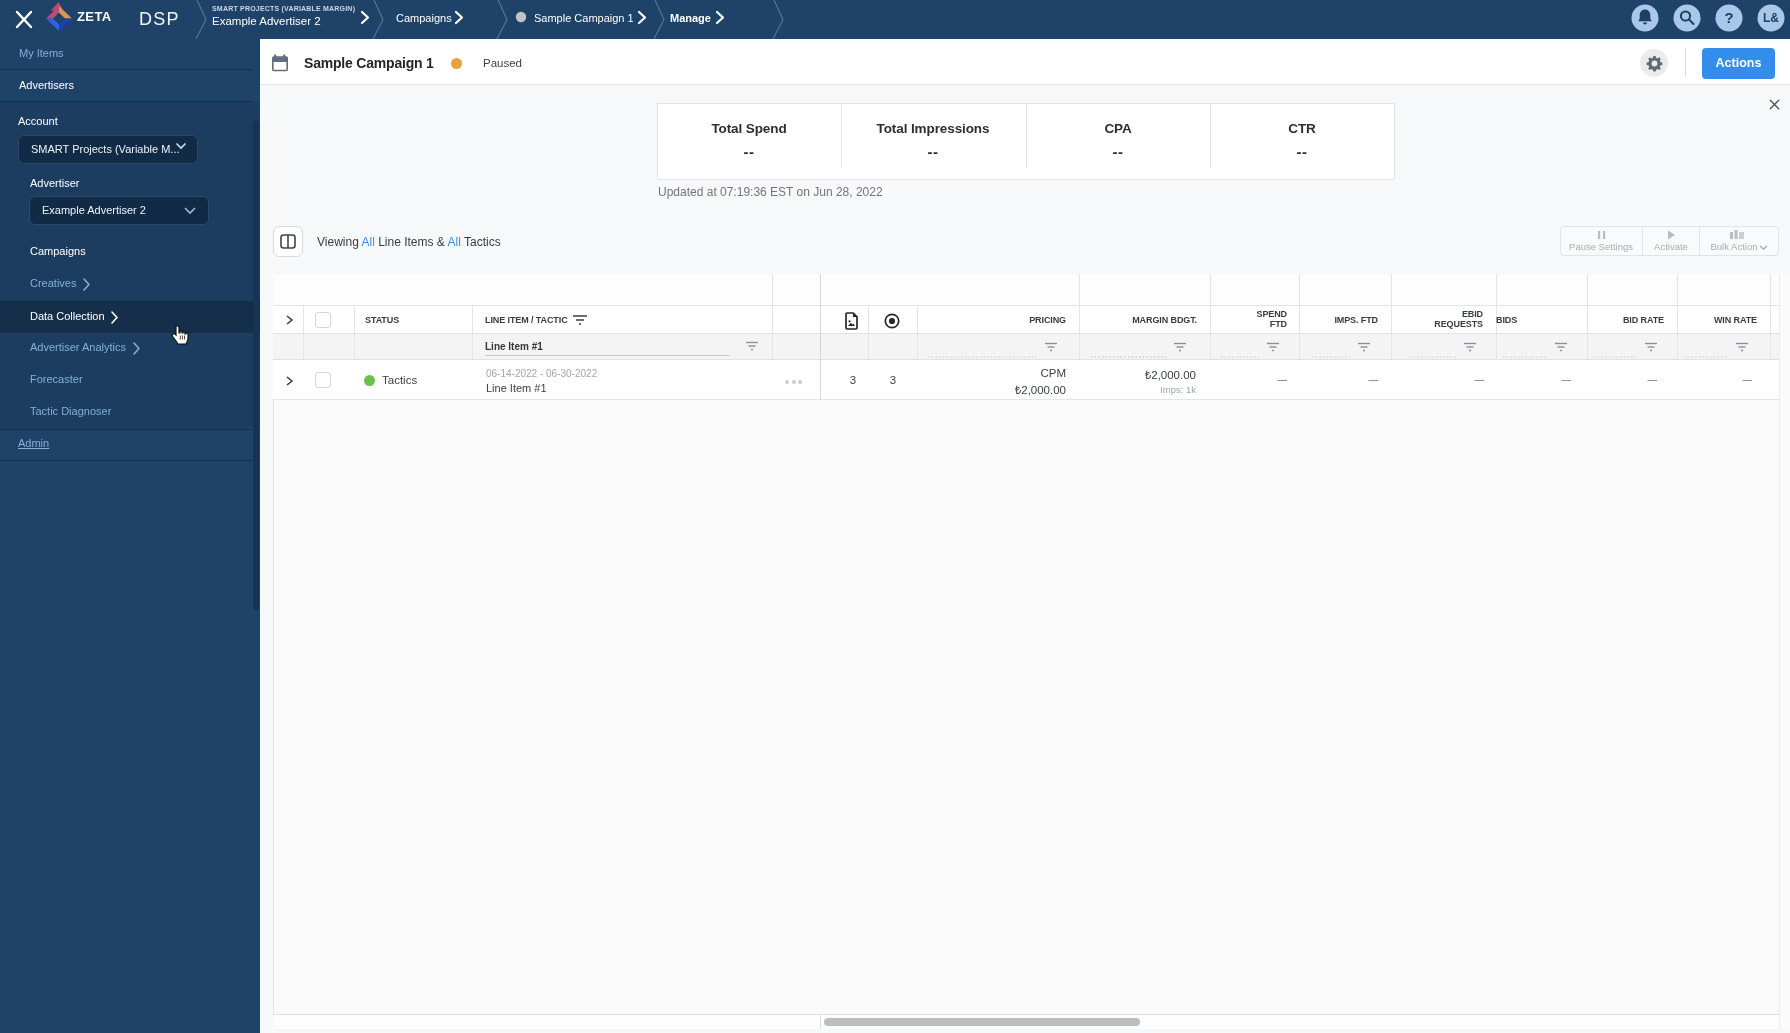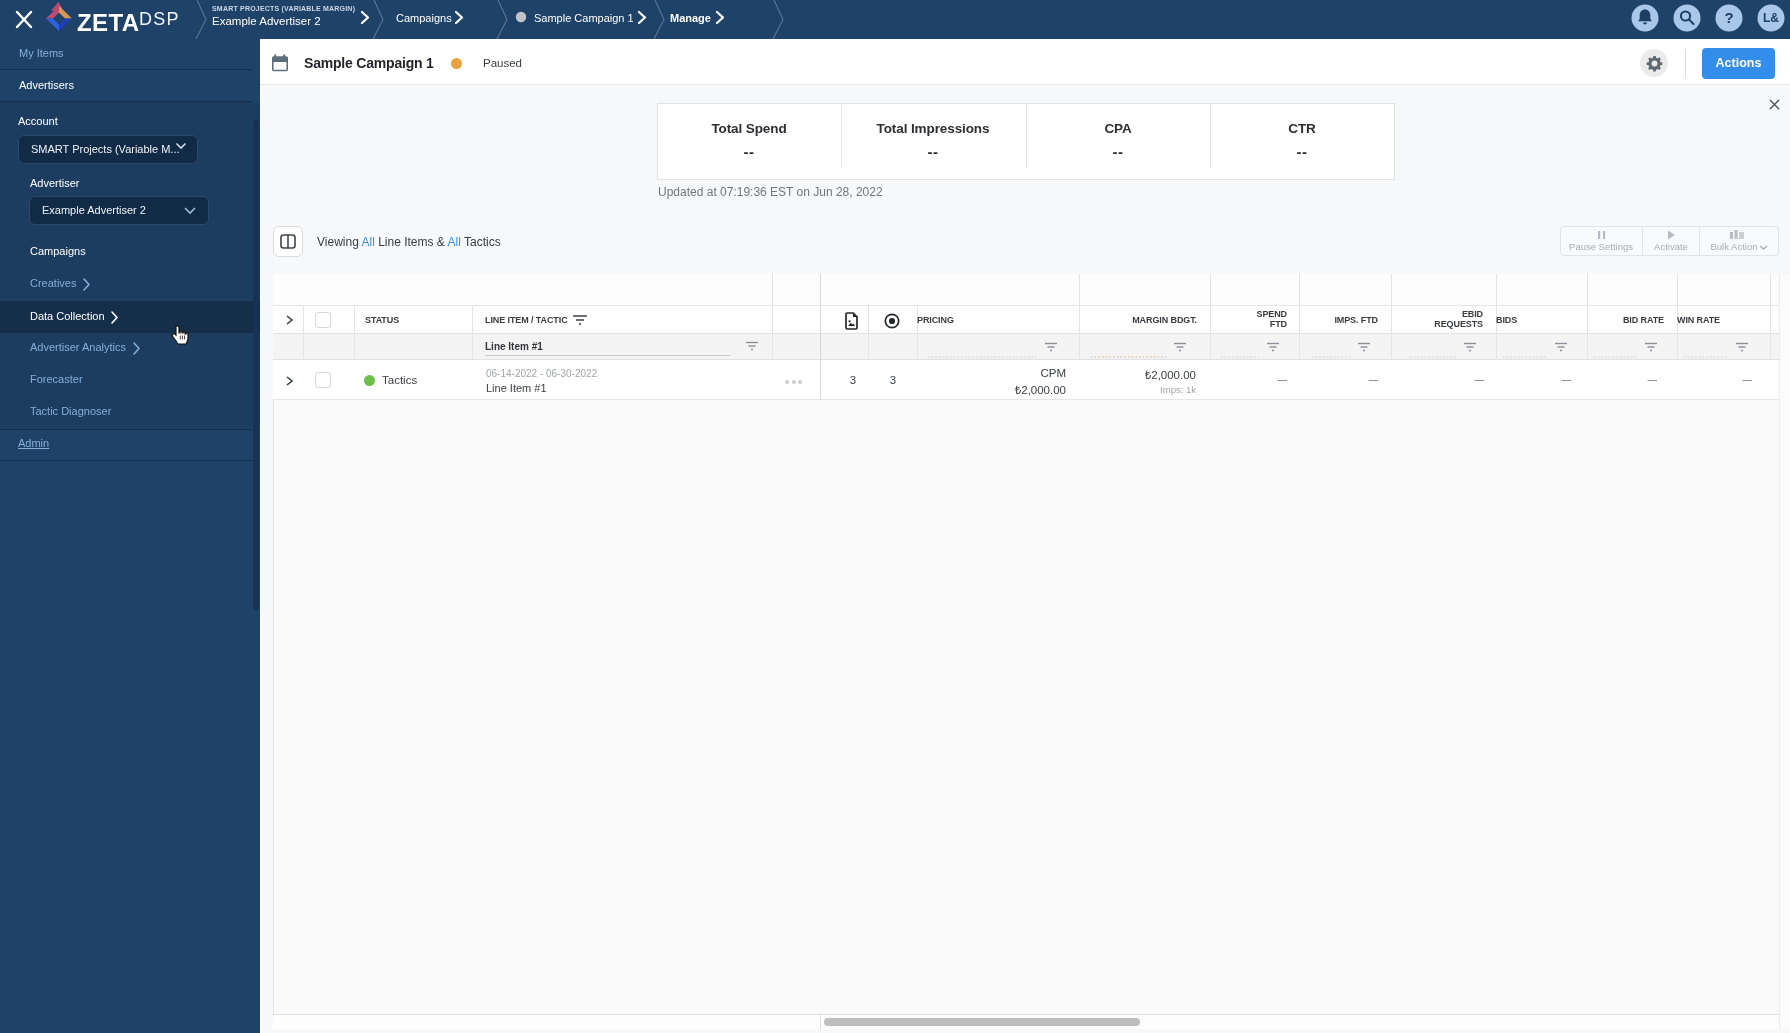--- a/index.html
+++ b/index.html
@@ -90,21 +90,21 @@
   <path d="M1645 9.5 c-3.3 0 -5.3 2.6 -5.3 5.6 v3.6 l-1.5 2.6 h13.6 l-1.5 -2.6 v-3.6 c0 -3 -2 -5.6 -5.3 -5.6 z" fill="#1d3f61"></path>
   <path d="M1643 22.5 a2 2 0 0 0 4 0 z" fill="#1d3f61"></path>
 
   <circle cx="1685.5" cy="16" r="4.6" fill="none" stroke="#1d3f61" stroke-width="2"></circle>
   <line x1="1689" y1="19.5" x2="1693.5" y2="24" stroke="#1d3f61" stroke-width="2" stroke-linecap="round"></line>
 
   <text x="1729" y="23" font-size="15" font-weight="bold" fill="#1d3f61" text-anchor="middle" font-family="Liberation Sans">?</text>
 
   <text x="1771" y="22" font-size="12" font-weight="bold" fill="#1d3f61" text-anchor="middle" font-family="Liberation Sans">L&amp;</text>
 </svg>
-<div class="abs" style="left:77px; top:9px; color:#fff; font-size:24px; font-weight:bold; letter-spacing:.4px;">ZETA</div>
+<div class="abs" style="left:77px; top:9px; color:#fff; font-size:13px; font-weight:bold; letter-spacing:.4px;">ZETA</div>
 <div class="abs" style="left:139px; top:9px; color:#f2f6fa; font-size:18px; letter-spacing:1.2px;">DSP</div>
 <div class="abs crumb1a" style="left:212px; top:5px;">SMART PROJECTS (VARIABLE MARGIN)</div>
 <div class="abs crumb" style="left:212px; top:15px; font-size:11.5px;">Example Advertiser 2</div>
 <div class="abs crumb" style="left:396px; top:12px;">Campaigns</div>
 <div class="abs crumb" style="left:534px; top:12px;">Sample Campaign 1</div>
 <div class="abs crumb b" style="left:670px; top:12px;">Manage</div>
 
 <div class="abs" id="sidebar"></div>
 <div class="abs" style="left:0; top:102px; width:260px; height:326px; background:#1c3d60;"></div>
 <div class="siderow" style="top:39px; height:31px; border-bottom:1px solid #152e49; width:252px;"></div>
@@ -258,28 +258,28 @@
 <svg class="abs" style="left:845px; top:312px;" width="13" height="18" viewBox="0 0 13 18">
   <path d="M2.2 1 h6 l3.8 3.8 v11 a1.2 1.2 0 0 1 -1.2 1.2 h-8.6 a1.2 1.2 0 0 1 -1.2 -1.2 v-13.6 a1.2 1.2 0 0 1 1.2 -1.2 z" fill="none" stroke="#24262b" stroke-width="1.7"></path>
   <path d="M8 1 v4 h4.2 z" fill="#24262b"></path>
   <circle cx="4.6" cy="9.3" r="1.1" fill="#24262b"></circle>
   <path d="M3.2 14 l2.6-3.2 1.6 1.8 1-1 1.6 2.4 z" fill="#24262b"></path>
 </svg>
 <svg class="abs" style="left:884px; top:313px;" width="16" height="16" viewBox="0 0 16 16">
   <circle cx="8" cy="8" r="6.7" fill="none" stroke="#24262b" stroke-width="1.7"></circle>
   <circle cx="8" cy="8" r="3.1" fill="#24262b"></circle>
 </svg>
-<div class="hdr" style="left:917px; top:315px; width:149px; text-align:left;">PRICING</div>
+<div class="hdr" style="left:917px; top:315px; width:149px; text-align:right;">PRICING</div>
 <div class="hdr" style="left:1079px; top:315px; width:118px; text-align:right;">MARGIN BDGT.</div>
 <div class="hdr" style="left:1210px; top:309px; width:77px; text-align:right;">SPEND<br>FTD</div>
 <div class="hdr" style="left:1299px; top:315px; width:79px; text-align:right;">IMPS. FTD</div>
 <div class="hdr" style="left:1391px; top:309px; width:92px; text-align:right;">EBID<br>REQUESTS</div>
 <div class="hdr" style="left:1496px; top:315px; width:78px; text-align:left;">BIDS</div>
 <div class="hdr" style="left:1587px; top:315px; width:77px; text-align:right;">BID RATE</div>
-<div class="hdr" style="left:1677px; top:315px; width:80px; ">WIN RATE</div>
+<div class="hdr" style="left:1677px; top:315px; width:80px; text-align:right;">WIN RATE</div>
 
 <div class="abs" style="left:485px; top:341px; font-size:10px; font-weight:bold; color:#33373c;">Line Item #1</div>
 <div class="abs" style="left:485px; top:355px; width:245px; height:1px; background:#c9cbcd;"></div>
 <svg class="abs" style="left:745px; top:341px;" width="14" height="11" viewBox="0 0 14 11">
   <g stroke="#8a9096" stroke-width="1.4">
       <line x1="1" y1="1.5" x2="13" y2="1.5"></line>
       <line x1="3.5" y1="5" x2="10.5" y2="5"></line>
       <line x1="6" y1="8.5" x2="8" y2="8.5"></line>
     </g>
 </svg>

